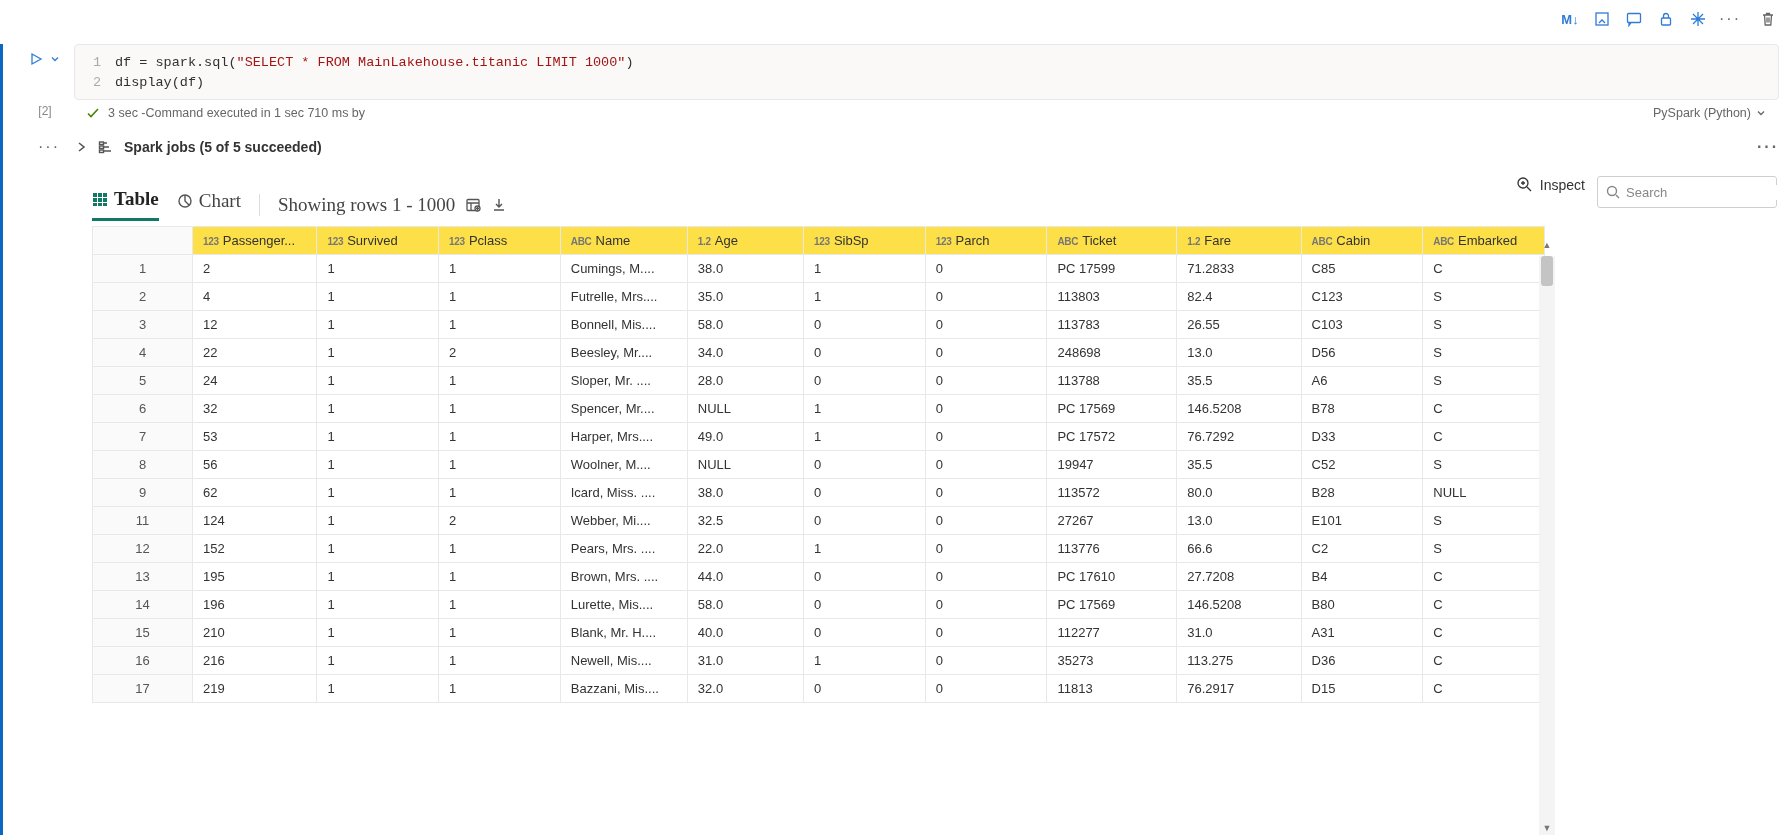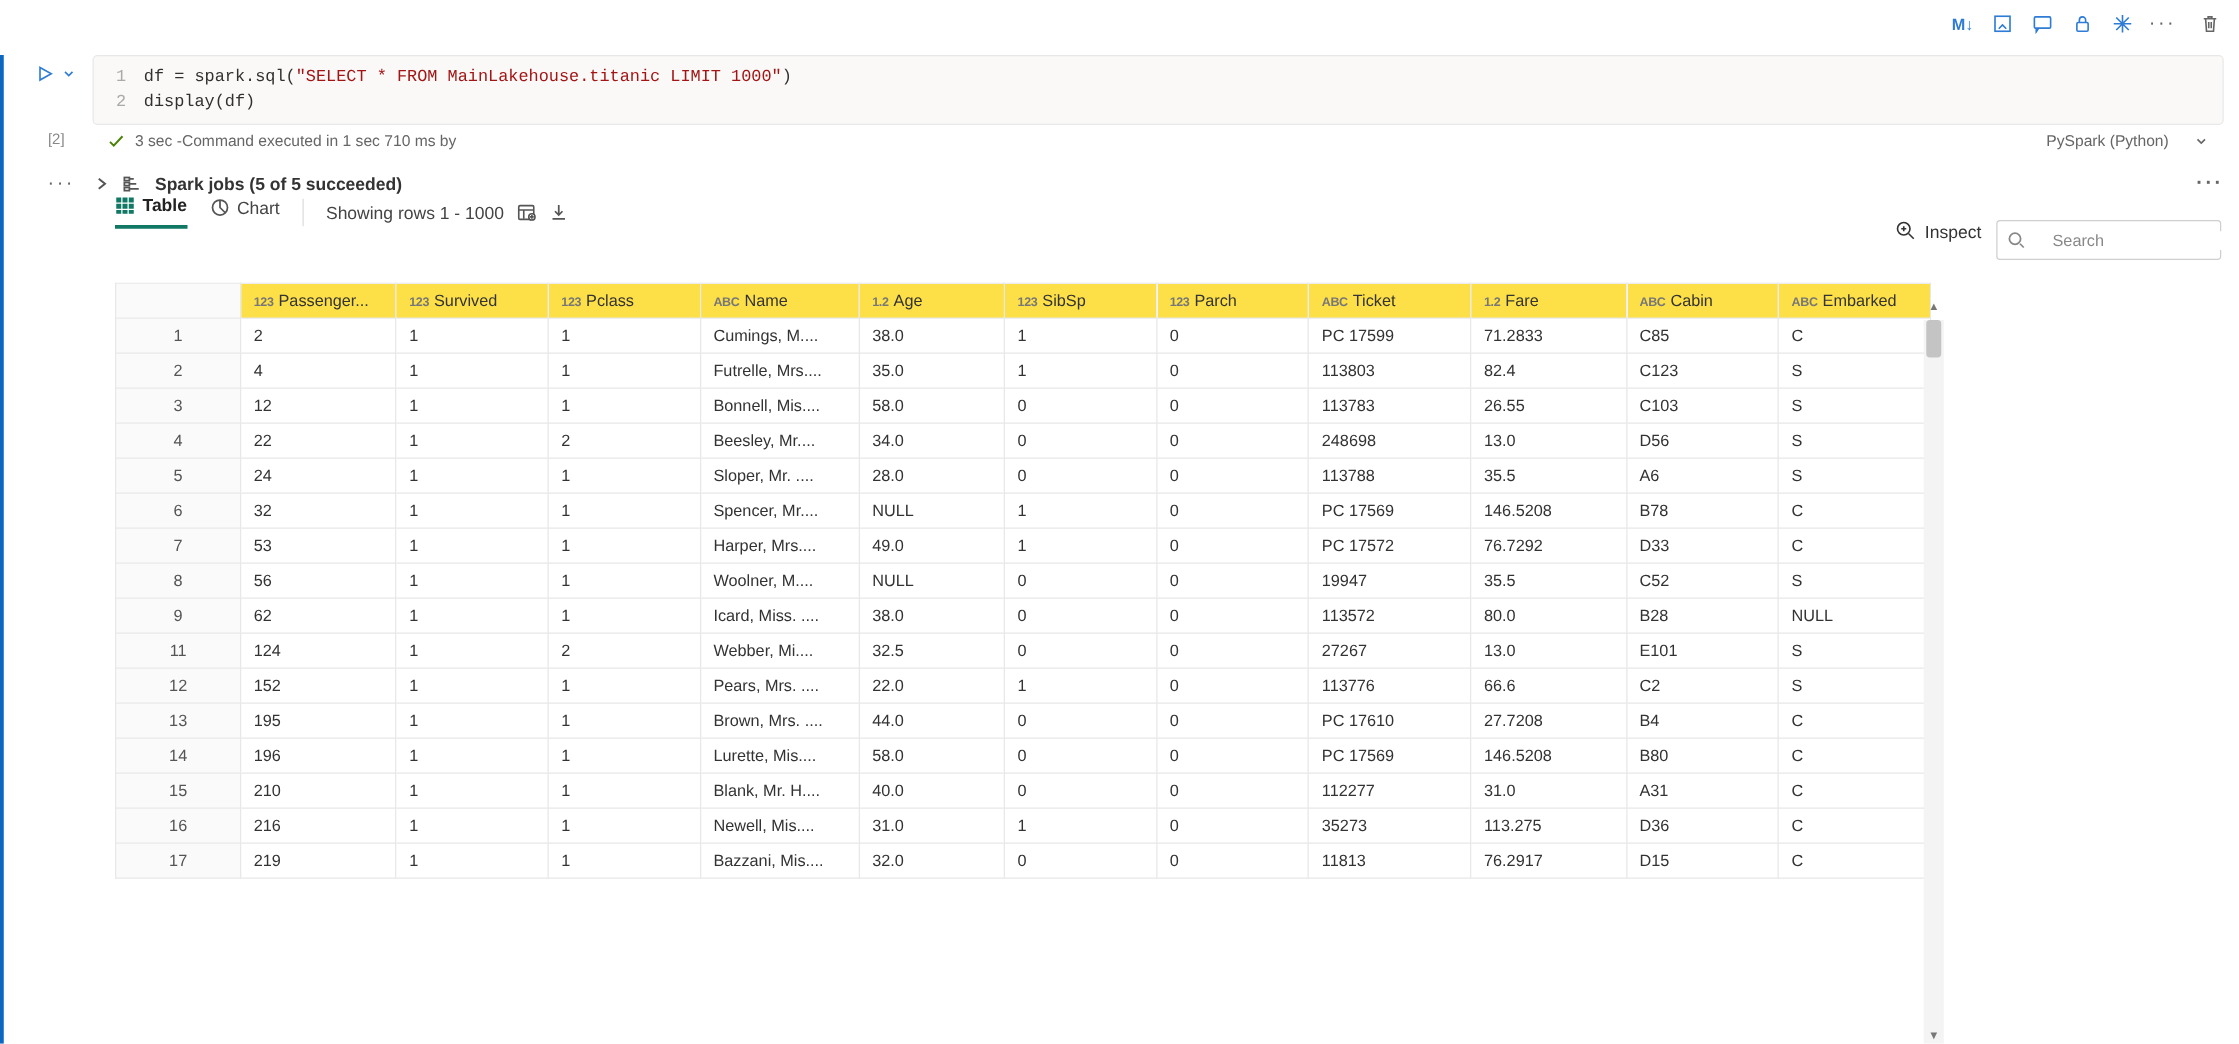--- a/index.html
+++ b/index.html
@@ -105,21 +105,21 @@
     align-items: flex-end;
     padding: 6px 12px 0 12px;
     font-size: 12.5px;
     color: #666;
   }
   .status-row .check { color: #498205; margin-right: 8px; }
   .status-row .lang {
     margin-left: auto;
     display: flex;
     align-items: center;
-    gap: 20px;
+    gap: 4px;
     cursor: pointer;
   }
 
   
   .spark-row {
     margin-left: 58px;
     margin-top: 18px;
     display: flex;
     align-items: center;
     gap: 10px;
@@ -135,24 +135,26 @@
     left: 38px;
     top: 138px;
     color: #666;
     font-size: 16px;
     letter-spacing: 2px;
   }
 
   
   .view-tabs {
     margin-left: 76px;
+    margin-top: 32px;
     display: flex;
     align-items: center;
     gap: 18px;
-    font-size: 14px;
+    font-size: 19px;
+    font-family: Liberation Serif, serif;
   }
   .view-tab {
     display: flex;
     align-items: center;
     gap: 6px;
     padding-bottom: 8px;
     cursor: pointer;
     color: #444;
   }
   .view-tab.active {
@@ -182,21 +184,21 @@
     color: #333;
   }
   .search-box {
     display: flex;
     align-items: center;
     border: 1px solid #cfcfcf;
     border-radius: 3px;
     height: 32px;
     width: 180px;
     padding: 0 8px;
-    gap: 22px;
+    gap: 6px;
     background: #fff;
   }
   .search-box input {
     border: none;
     outline: none;
     font-size: 13px;
     flex: 1;
     color: #333;
   }
   .search-box input::placeholder { color: #888; }

